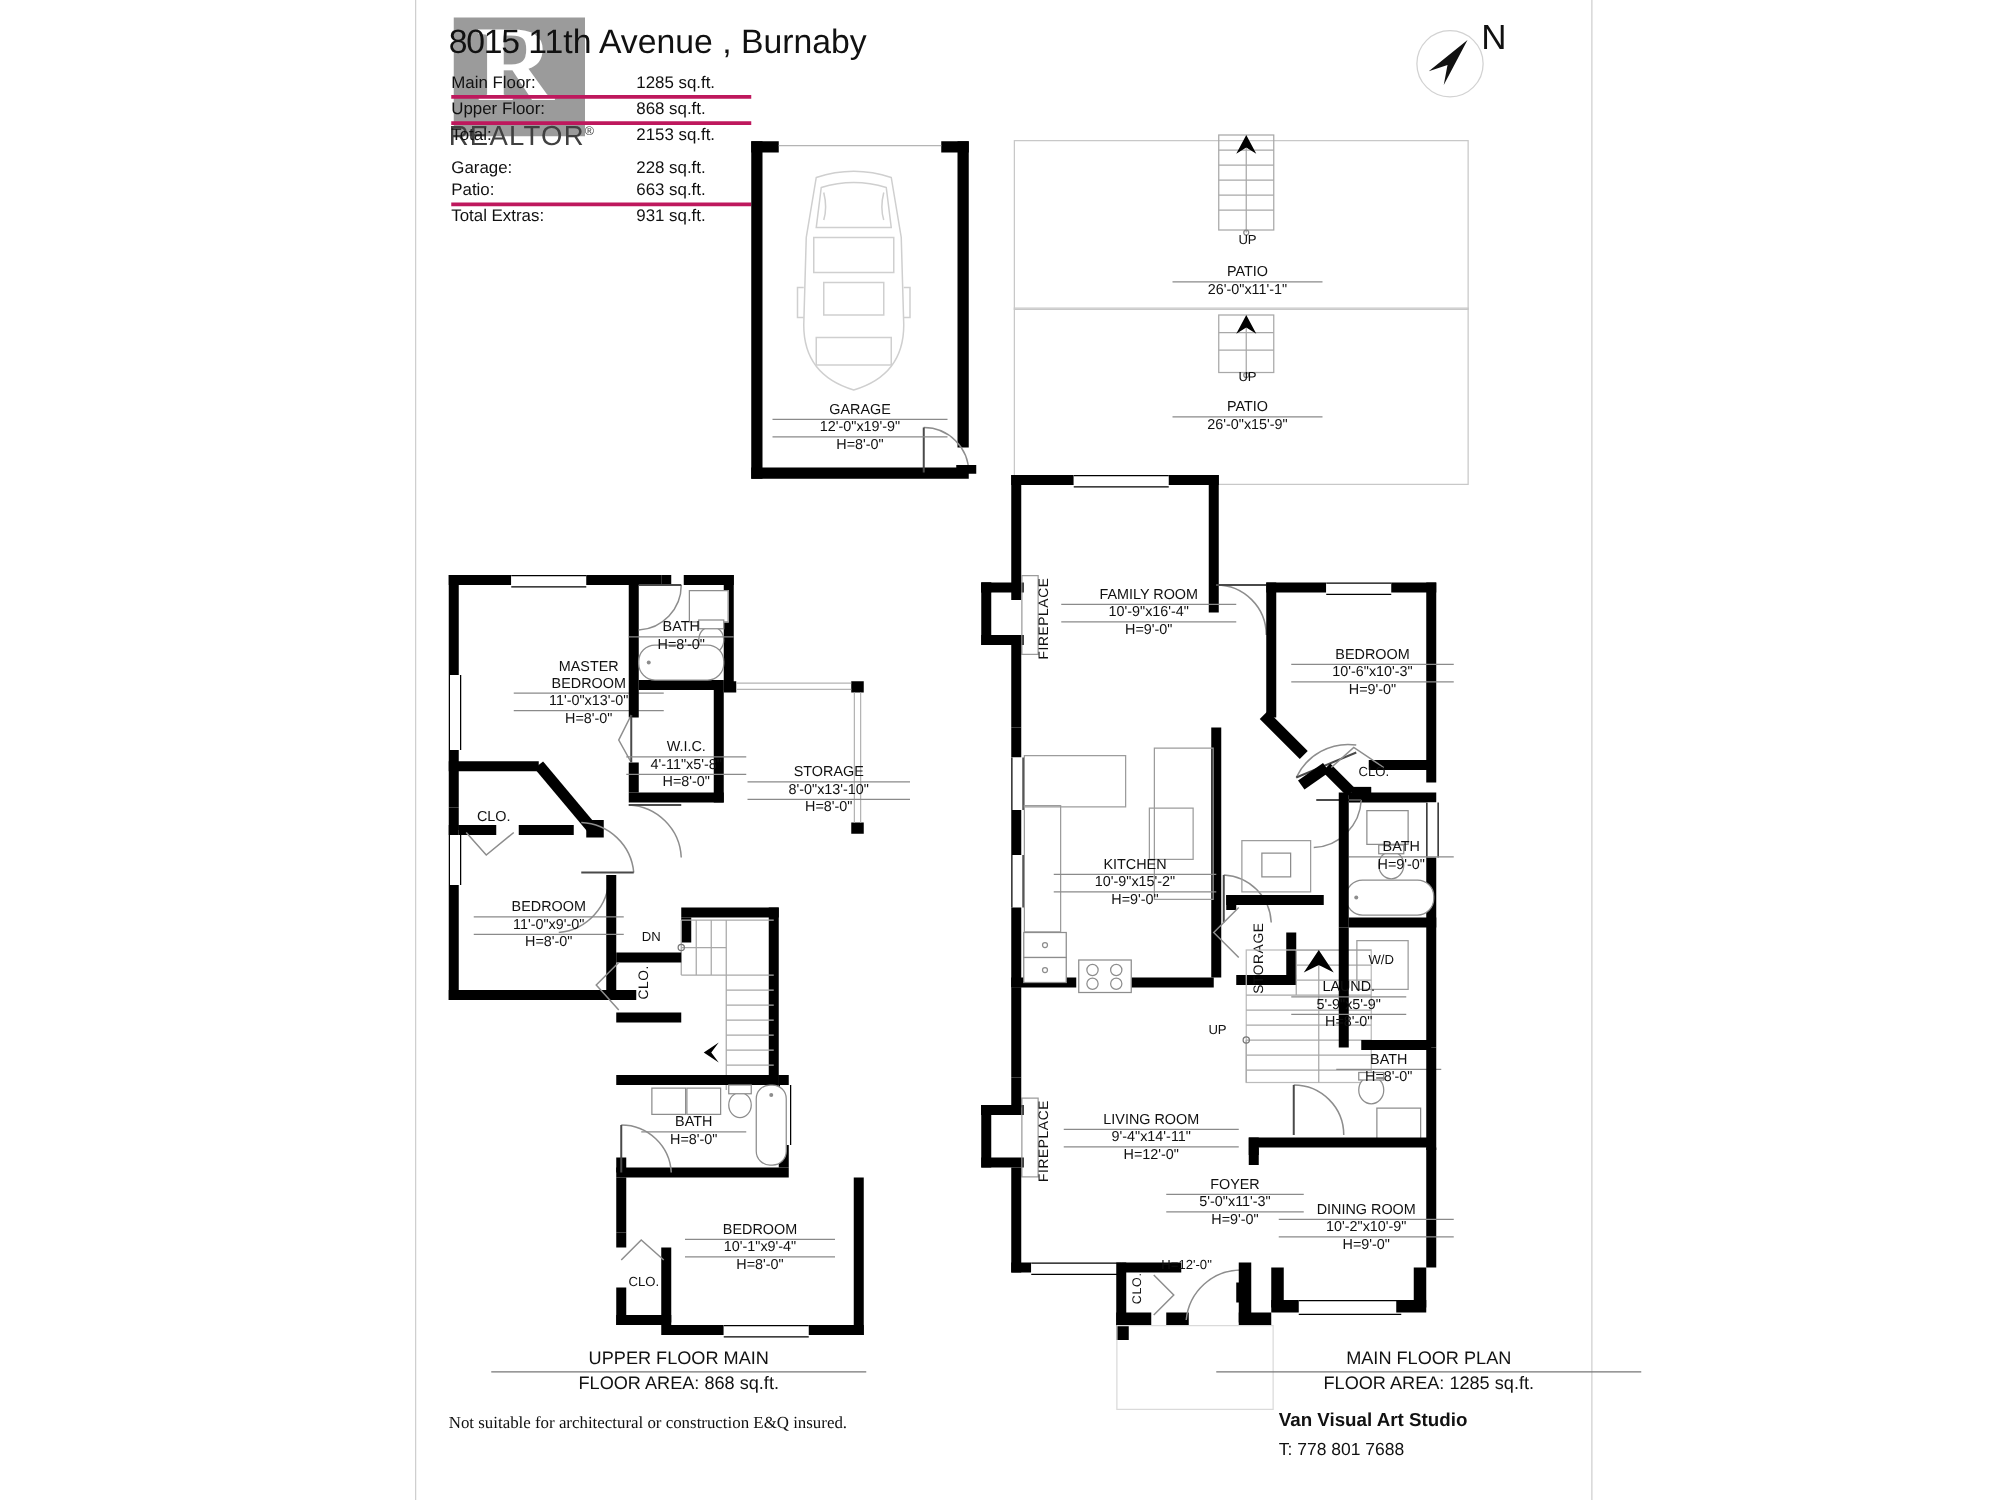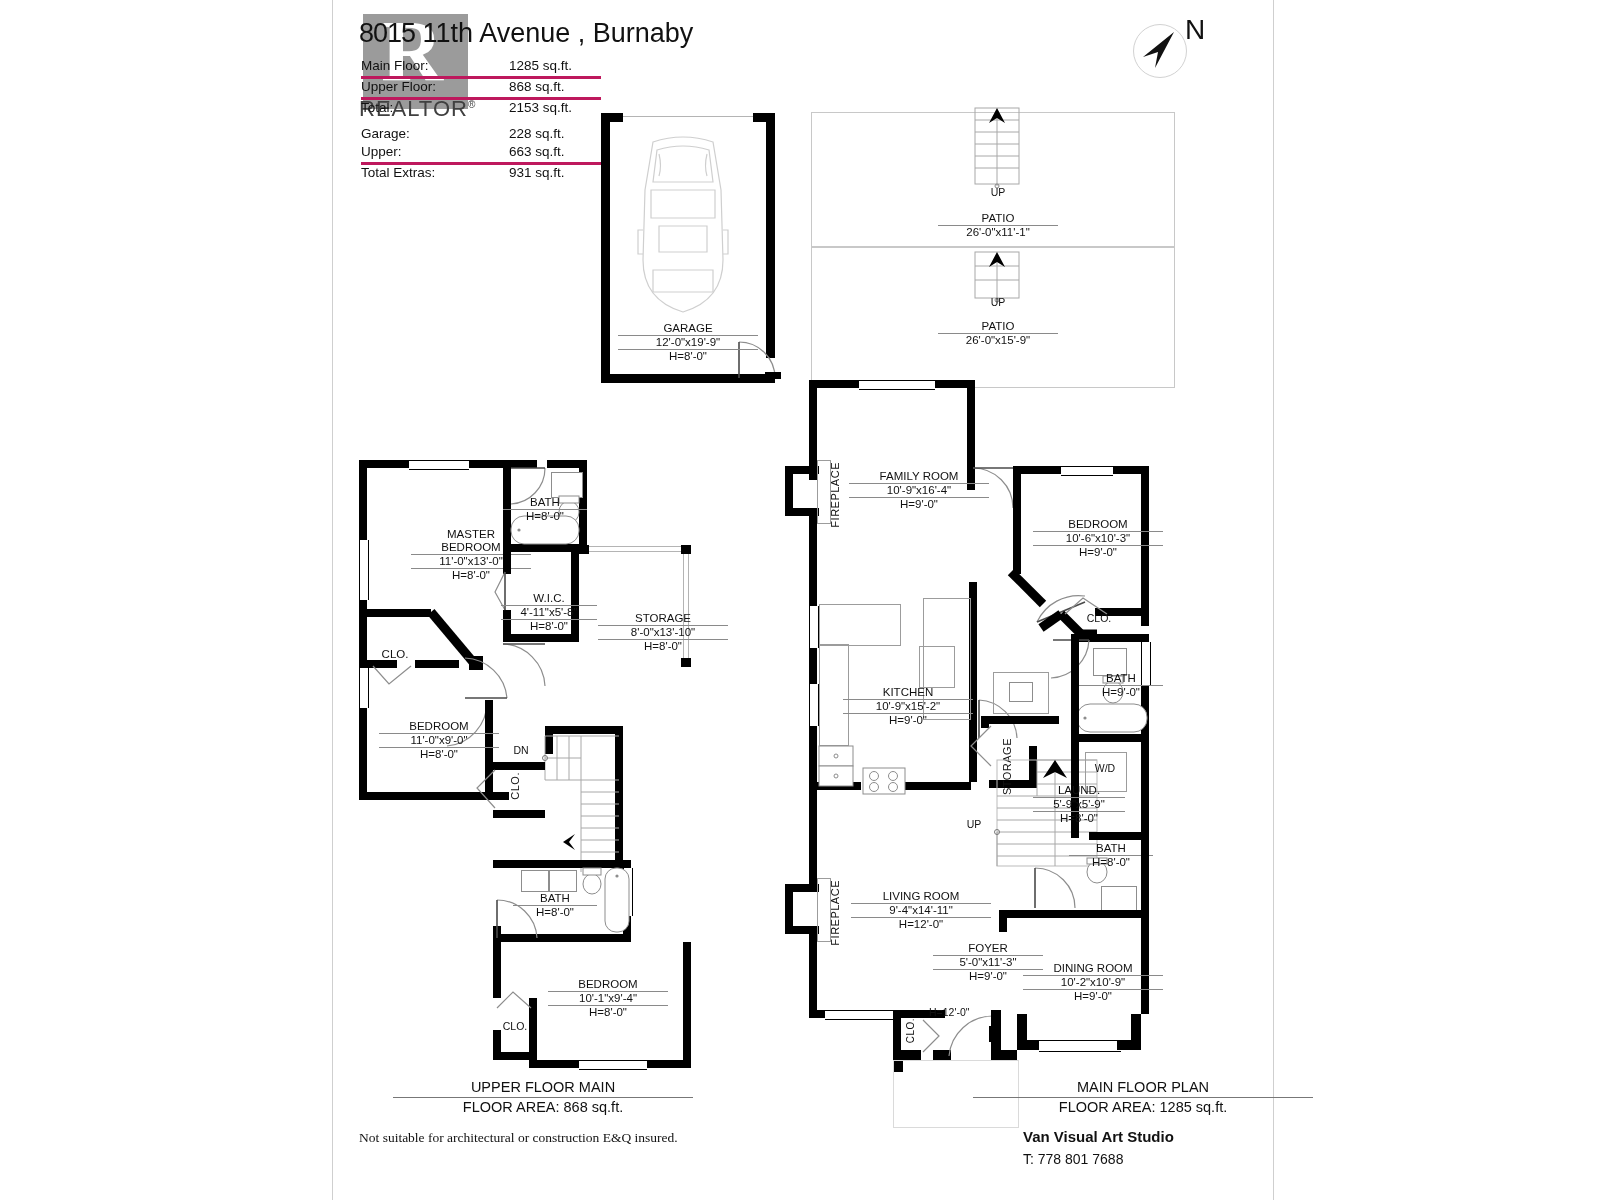--- a/index.html
+++ b/index.html
@@ -92,21 +92,21 @@
         <span class="lbl">Total:</span>
         <span class="val">2153 sq.ft.</span>
       </div>
   </div>
   <div class="areatbl" id="areaB">
     <div class="row">
         <span class="lbl">Garage:</span>
         <span class="val">228 sq.ft.</span>
       </div>
     <div class="row ul">
-        <span class="lbl">Upper:</span>
+        <span class="lbl">Patio:</span>
         <span class="val">663 sq.ft.</span>
       </div>
     <div class="row">
         <span class="lbl">Total Extras:</span>
         <span class="val">931 sq.ft.</span>
       </div>
   </div>
 
   <div class="abs" id="compass">
     <div class="ring"></div>

